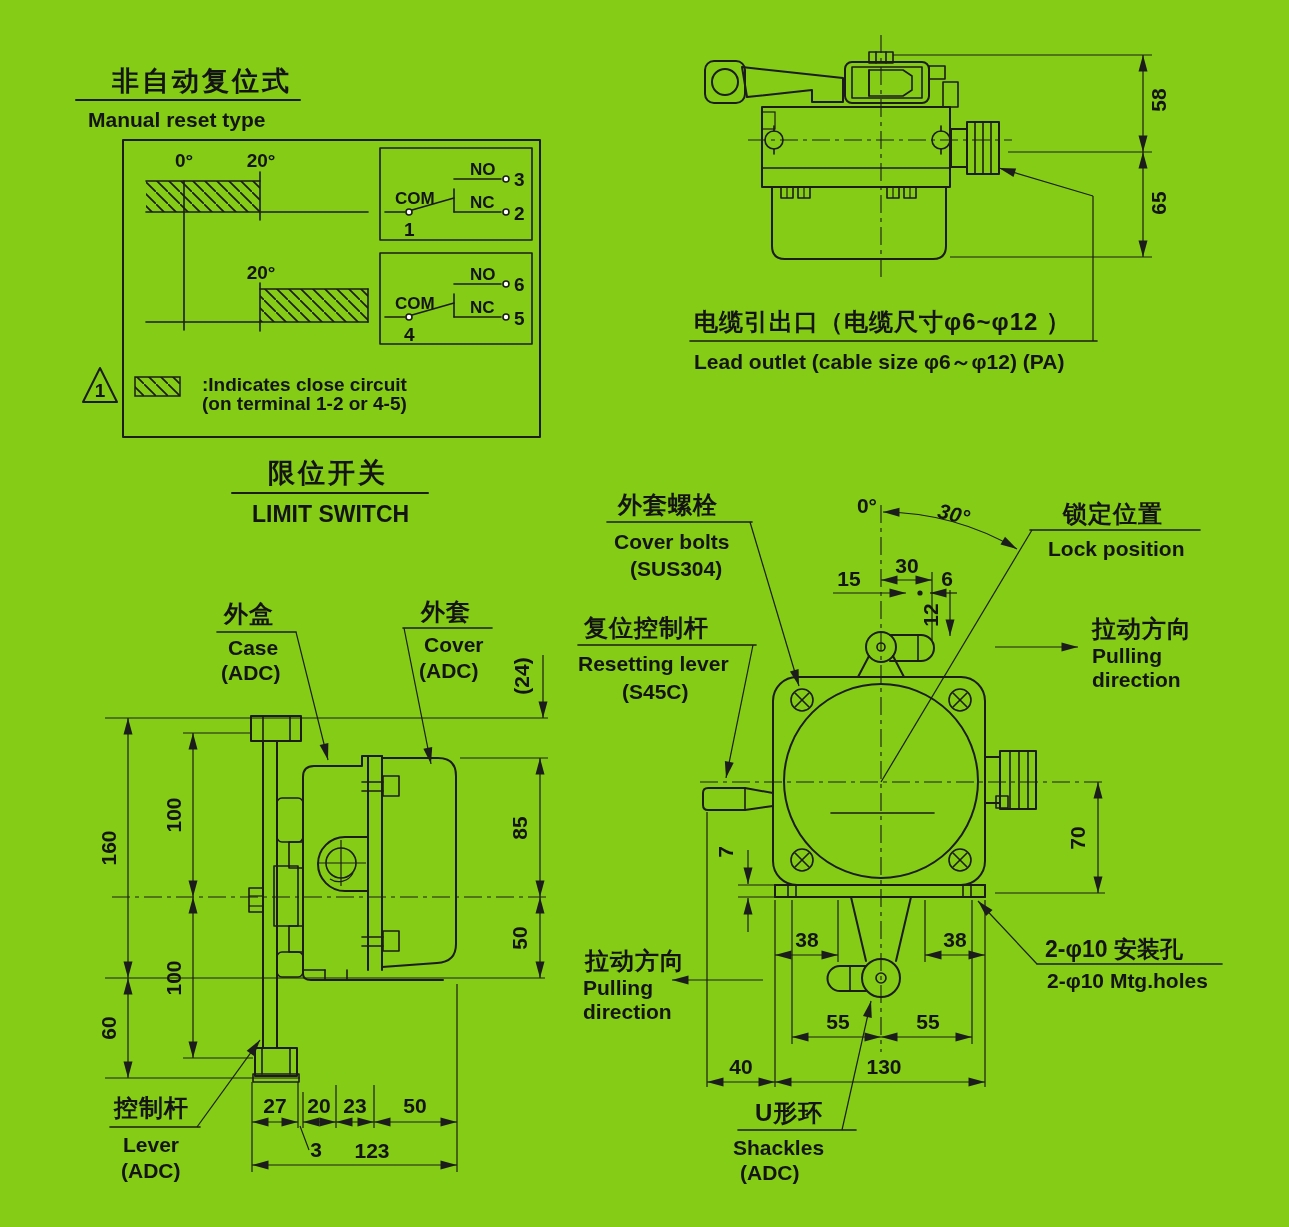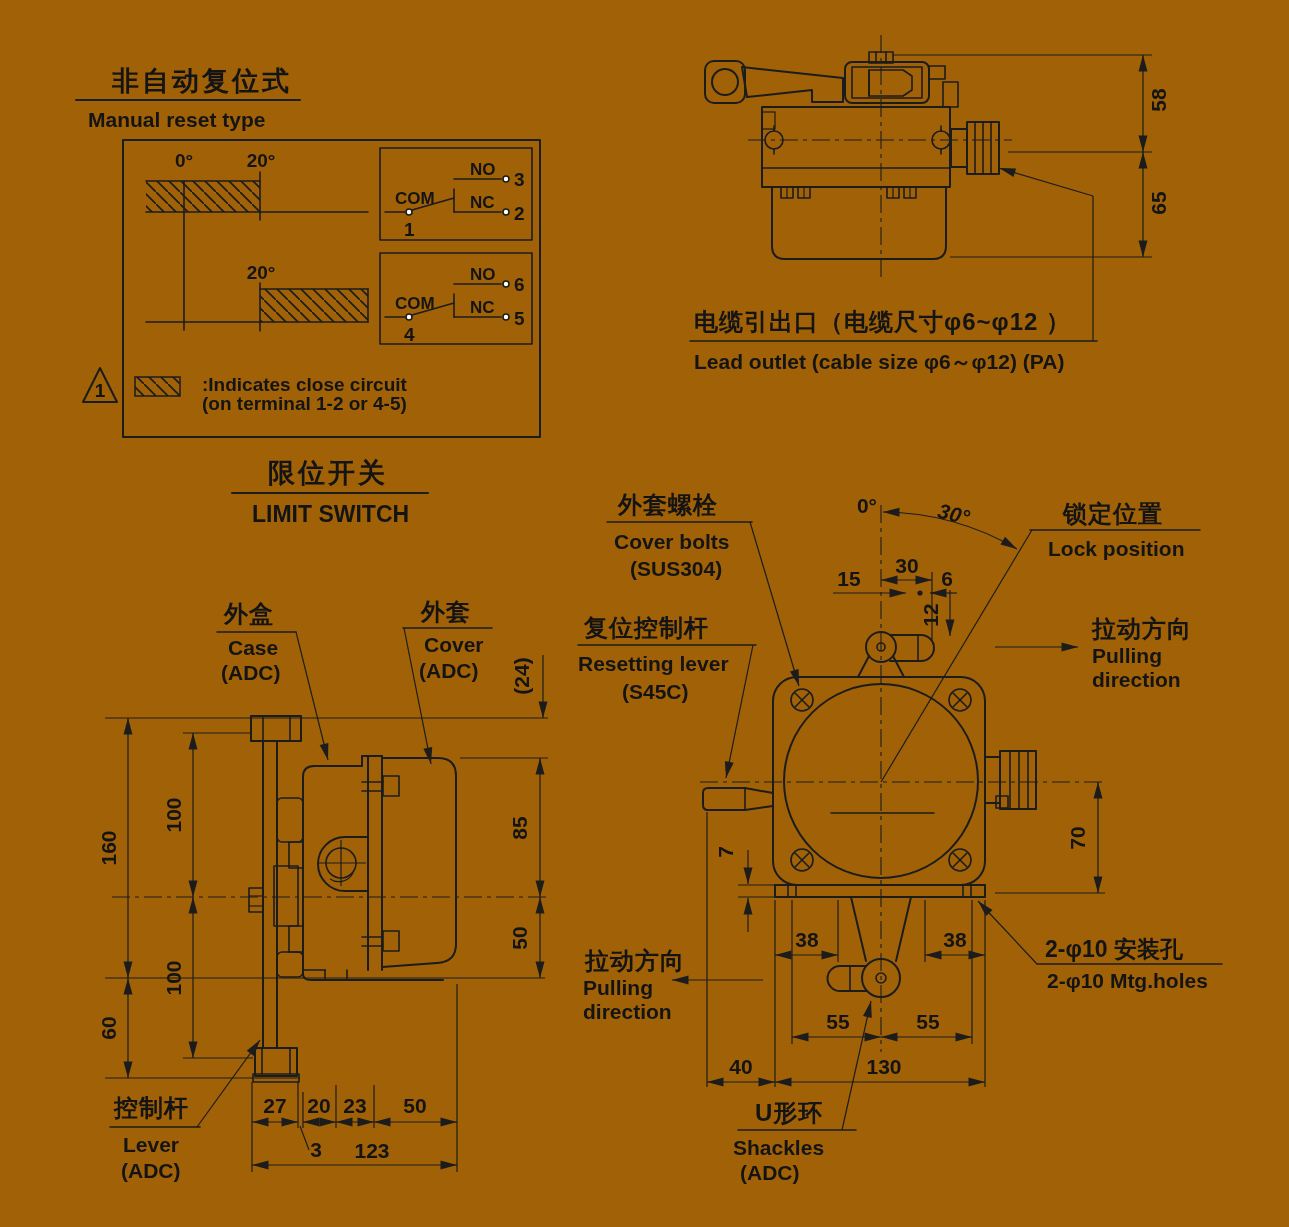--- a/index.html
+++ b/index.html
@@ -1,16 +1,16 @@
 <!DOCTYPE html>
 <html><head>
 <meta charset="utf-8">
 <style>
   html,body{margin:0;padding:0;background:#e8e8e8;}
-  #canvas{position:relative;width:1289px;height:1227px;background:#a16207;overflow:hidden;
+  #canvas{position:relative;width:1289px;height:1227px;background:#84cc16;overflow:hidden;
           font-family:"Liberation Sans",sans-serif;}
   svg{position:absolute;left:0;top:0;}
   .o{fill:none;stroke:#1c1c1c;stroke-width:2;stroke-linecap:round;stroke-linejoin:round;}
   .o15{fill:none;stroke:#1c1c1c;stroke-width:1.6;stroke-linecap:round;stroke-linejoin:round;}
   .thin{fill:none;stroke:#1c1c1c;stroke-width:1.2;}
   .cl{fill:none;stroke:#1c1c1c;stroke-width:1.1;stroke-dasharray:18 5 4 5;}
   .term{fill:#fff;stroke:#1c1c1c;stroke-width:1.6;}
   .hatchbox{fill:url(#hatch);}
   text{fill:#141414;font-family:"Liberation Sans","DejaVu Sans",sans-serif;font-weight:bold;}
   .cjk27{font-size:27px;letter-spacing:3px;}

